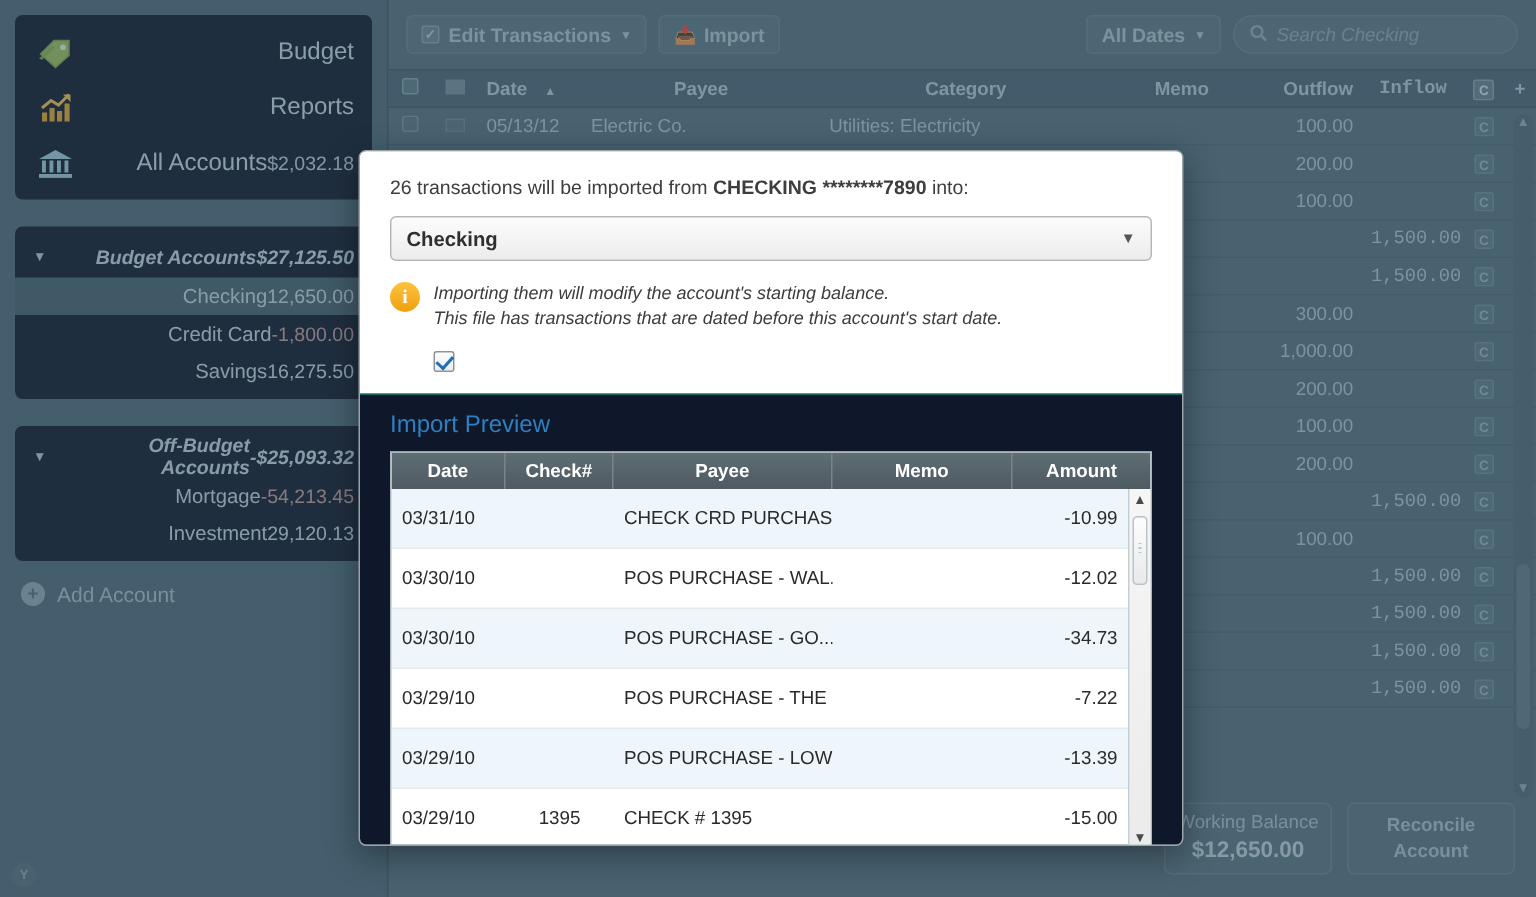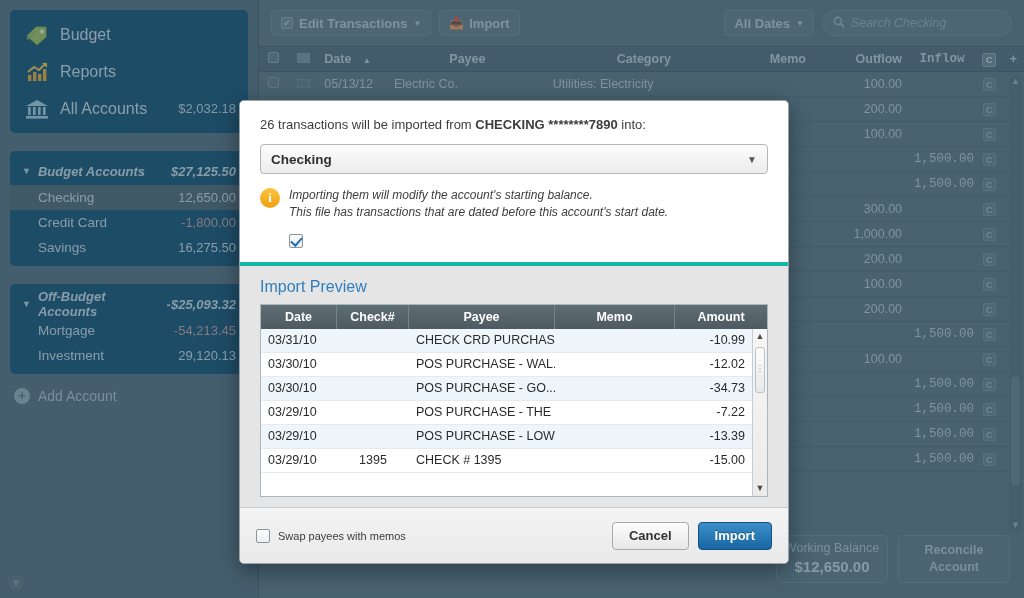--- a/index.html
+++ b/index.html
@@ -23,23 +23,24 @@
   }
 
   
   #sidebar {
     position: absolute; left: 0; top: 0; width: 258px; height: 598px;
     background: #4e6979;
     color: #cfe0e8;
   }
   .sb-panel {
     margin: 8px 10px 0 10px;
-    background: #0c4a6e;
+    background: #0f172a;
     border-radius: 5px;
     padding: 6px 0;
+    text-align: right;
   }
   .sb-top { margin-top: 10px; }
   .sb-row {
     display: flex; align-items: center;
     height: 37px;
     padding: 0 12px;
     font-size: 15px;
     color: #c6d8e1;
   }
   .sb-row .ico {
@@ -237,22 +238,22 @@
     position: absolute; left: 3px; top: 0px;
     width: 5px; height: 9px;
     border: solid #1f6fb2; border-width: 0 2px 2px 0;
     transform: rotate(42deg);
   }
   #include-row .lbl { font-size: 12.5px; font-weight: bold; color: #2e2e2e; }
 
   
   #preview {
     flex: 1 1 auto;
-    background: #e5e5e5;
-    border-top: 4px solid #14b8a6;
+    background: #0f172a;
+    border-top: 1px solid #14b8a6;
     padding: 12px 20px 10px 20px;
     display: flex; flex-direction: column;
   }
   #preview-title {
     font-size: 16px; color: #2f7fc0; margin-bottom: 8px;
   }
   #pv-table {
     flex: 1 1 auto;
     border: 1px solid #a9b6bd;
     background: #fff;
@@ -270,21 +271,21 @@
   }
   #pv-head .hc:last-child { border-right: none; }
   .p-date { width: 76px; flex: 0 0 76px; }
   .p-check { width: 72px; flex: 0 0 72px; }
   .p-payee { width: 146px; flex: 0 0 146px; }
   .p-memo { flex: 1 1 auto; }
   .p-amt { width: 92px; flex: 0 0 92px; }
   #pv-rows-wrap { flex: 1 1 auto; display: flex; overflow: hidden; }
   #pv-rows { flex: 1 1 auto; overflow: hidden; }
   .pv-row {
-    display: flex; height: 24px; align-items: center;
+    display: flex; height: 40px; align-items: center;
     font-size: 12.5px; color: #2a2a2a;
     border-bottom: 1px solid #e4eaee;
   }
   .pv-row.alt { background: #eef6fb; }
   .pv-row .c { padding: 0 7px; white-space: nowrap; overflow: hidden; }
   .pv-row .p-amt { text-align: right; }
   .pv-row .p-check { text-align: center; }
   #pv-scroll {
     width: 15px; flex: 0 0 15px;
     border-left: 1px solid #c3ced4;

